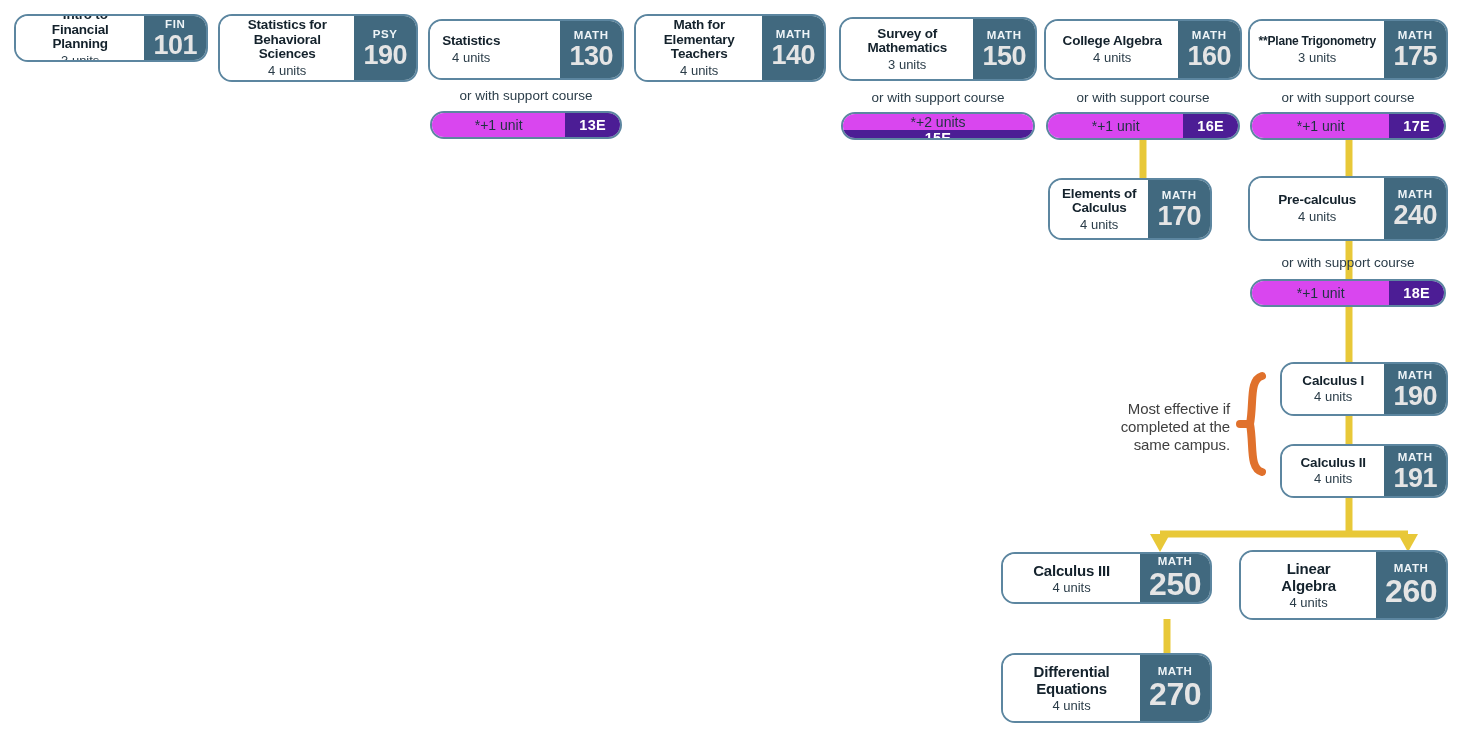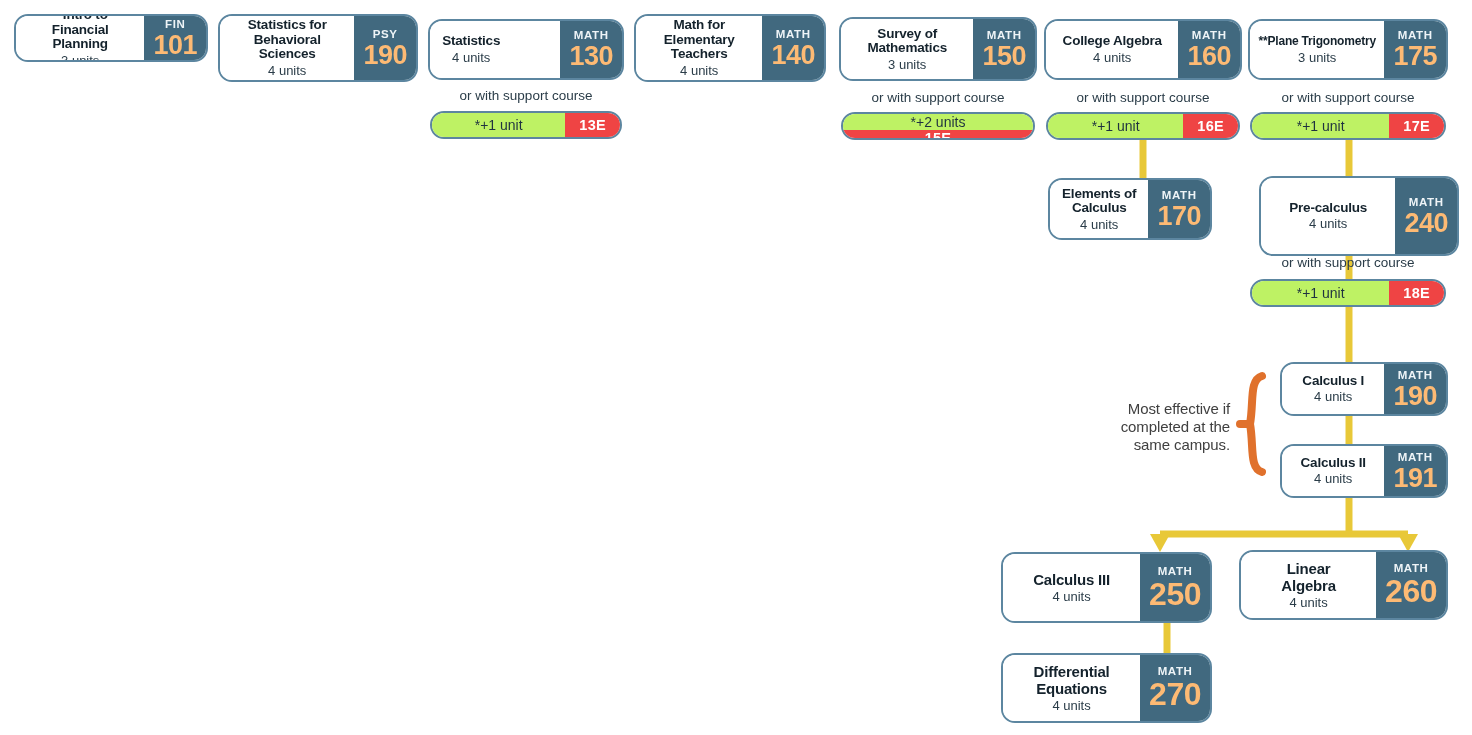--- a/index.html
+++ b/index.html
@@ -58,21 +58,21 @@
     padding:0 9px;
   }
   .card .subj{
     color:#eef4f7;
     font-size:11.5px;
     font-weight:bold;
     letter-spacing:0.6px;
     line-height:13px;
   }
   .card .num{
-    color:#fdba74;
+    color:#e5e5e5;
     font-size:27px;
     font-weight:bold;
     line-height:28px;
     letter-spacing:-0.5px;
   }
 
   
   .pill{
     position:absolute;
     box-sizing:border-box;
@@ -80,26 +80,26 @@
     border:2px solid #5c86a0;
     border-radius:15px;
     background:#ffffff;
     overflow:hidden;
     height:28px;
     z-index:2;
   }
   .pill .p-left{
     flex:1 1 auto;
     display:flex;align-items:center;justify-content:center;
-    font-size:14px;color:#1f3240;background:#bef264;
+    font-size:14px;color:#1f3240;background:#d946ef;
   }
   .pill .p-right{
     flex:0 0 auto;
     display:flex;align-items:center;justify-content:center;
-    background:#ef4444;color:#ffffff;
+    background:#4c1d95;color:#ffffff;
     font-size:14.5px;font-weight:bold;
     padding:0 14px;
     letter-spacing:0.3px;
   }
 
   
   .cap{
     position:absolute;
     font-size:13.5px;
     color:#2a3c48;
@@ -266,21 +266,21 @@
       <div class="cname">Elements of
 Calculus</div>
       <div class="cunits">4 units</div>
     </div>
     <div class="code-pane">
       <div class="subj">MATH</div>
       <div class="num">170</div>
     </div>
   </div>
 
-  <div class="card" style="left:1248px;top:176px;width:200px;height:80px;margin-left:11px;">
+  <div class="card" style="left:1248px;top:176px;width:200px;height:65px;">
     <div class="title-pane">
       <div class="cname">Pre-calculus</div>
       <div class="cunits">4 units</div>
     </div>
     <div class="code-pane">
       <div class="subj">MATH</div>
       <div class="num">240</div>
     </div>
   </div>
 
@@ -309,21 +309,21 @@
     <div class="code-pane">
       <div class="subj">MATH</div>
       <div class="num">191</div>
     </div>
   </div>
 
   <div class="note" style="left:1080px;top:400px;width:150px;">Most effective if
 completed at the
 same campus.</div>
 
-  <div class="card" style="left:1001px;top:552px;width:211px;height:71px;">
+  <div class="card" style="left:1001px;top:552px;width:211px;height:52px;">
     <div class="title-pane">
       <div class="cname" style="font-size:15px;line-height:17px;">Calculus III</div>
       <div class="cunits">4 units</div>
     </div>
     <div class="code-pane">
       <div class="subj">MATH</div>
       <div class="num" style="font-size:32px;line-height:33px;">250</div>
     </div>
   </div>
 

